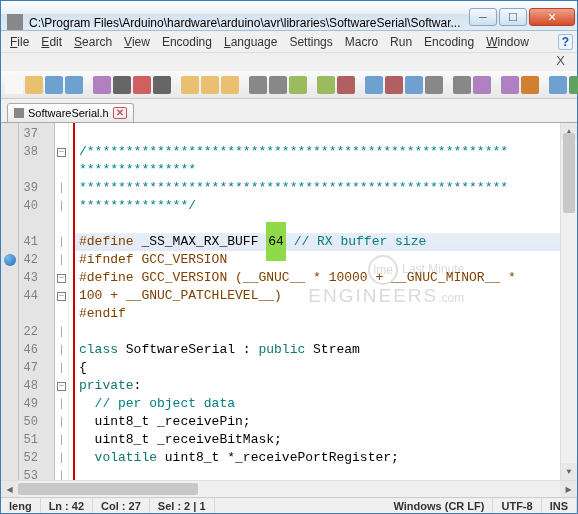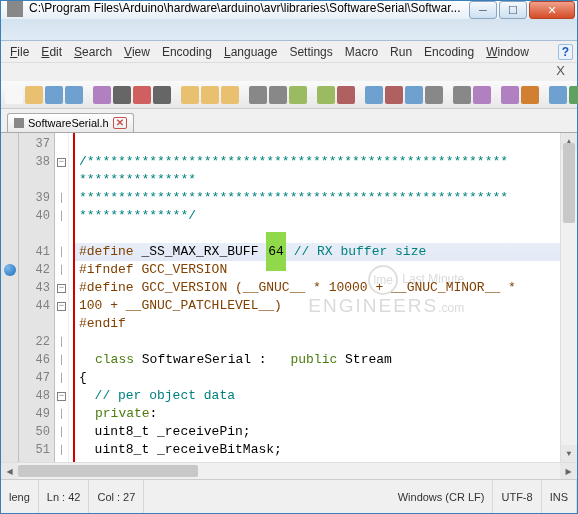--- a/index.html
+++ b/index.html
@@ -1,18 +1,18 @@
 <!DOCTYPE html>
 <html><head>
 <meta charset="utf-8">
 <style>
   * { margin: 0; padding: 0; box-sizing: border-box; }
   body { font-family: Tahoma, Arial, sans-serif; font-size: 13px; background: #fff; overflow: hidden; width: 578px; height: 514px; position: relative; }
   .window { border: 1px solid #3a7fb8; width: 578px; height: 514px; display: flex; flex-direction: column; }
-  .titlebar { background: linear-gradient(to bottom, #fdfeff 0%, #e8f0f7 45%, #d5e3f0 46%, #e0ebf5 100%); height: 40px; display: flex; align-items: flex-start; border-bottom: 1px solid #a5bcd4; padding-left: 6px; }
+  .titlebar { background: linear-gradient(to bottom, #fdfeff 0%, #e8f0f7 45%, #d5e3f0 46%, #e0ebf5 100%); height: 30px; display: flex; align-items: flex-end; border-bottom: 1px solid #a5bcd4; padding-left: 6px; }
   .titlebar .icon { width: 16px; height: 16px; background: #888; margin-right: 6px; flex-shrink: 0; }
   .titlebar .title { flex: 1; color: #000; font-size: 12px; white-space: nowrap; overflow: hidden; text-overflow: ellipsis; }
   .wbtns { display: flex; align-items: stretch; height: 22px; margin-right: 2px; }
   .wbtn { width: 28px; height: 20px; border: 1px solid #8aa6c1; margin-left: 2px; border-radius: 3px; display: flex; align-items: center; justify-content: center; font-size: 11px; color: #405a73; }
   .wbtn.min { background: linear-gradient(to bottom, #f4f9fe, #cde0f0); width:28px; height:18px; }
   .wbtn.max { background: linear-gradient(to bottom, #f4f9fe, #cde0f0); width:28px; height:18px;}
   .wbtn.close { background: linear-gradient(to bottom, #f0a28b, #d44b27); color: #fff; border-color: #b54425; width:46px; height:18px;}
   .menubar { background: #f0f0f0; height: 22px; display: flex; align-items: center; padding: 0 4px; gap: 2px; font-size: 12px; color: #333; border-bottom: 1px solid #ddd; }
   .menubar .m { padding: 2px 5px; cursor: default; }
   .menubar .m u { text-decoration: underline; }
@@ -20,46 +20,46 @@
   .xrow { background: #f0f0f0; height: 18px; display:flex; justify-content:flex-end; padding-right:12px; font-size:13px; color:#555;}
   .toolbar { background: linear-gradient(to bottom, #fafafa, #e8e8e8); height: 28px; display: flex; align-items: center; padding: 0 4px; gap: 2px; border-bottom: 1px solid #ccc; }
   .tbtn { width: 18px; height: 18px; border-radius: 2px; display:inline-block; flex-shrink:0;}
   .sep { width:1px; height:20px; background:#ccc; margin:0 3px;}
   .tabbar { background: #f0f0f0; height: 24px; display: flex; align-items: flex-end; padding-left: 6px; border-bottom: 1px solid #aaa; }
   .tab { background: linear-gradient(to bottom,#fff,#eaeaea); border: 1px solid #aaa; border-bottom: none; padding: 3px 6px; font-size: 11px; display: flex; align-items: center; gap: 4px; border-top-left-radius:3px; border-top-right-radius:3px;}
   .tab .x { color:#c75050; font-weight:bold; font-size:10px; border:1px solid #c75050; border-radius:2px; padding:0 2px; line-height:10px;}
   .tab .ficon { width:10px;height:10px;background:#888;display:inline-block;}
   .editor { flex: 1; display: flex; font-family: Consolas, "Courier New", monospace; font-size: 13px; overflow: hidden; position: relative; }
   .gutter { background: #e4e4e4; width: 36px; border-right: 1px solid #c0c0c0; padding-top: 2px; color: #808080; text-align: right; }
-  .gutter div { height: 18px; line-height: 18px; padding-right: 4px; font-size: 12px; }
+  .gutter div { height: 18px; line-height: 18px; padding-right: 16px; font-size: 12px; }
   .bpcol { width: 18px; background: #e4e4e4; border-right: 1px solid #c0c0c0; padding-top:2px;}
   .bpcol div { height:18px; display:flex; align-items:center; justify-content:center;}
   .bp { width:12px; height:12px; background: radial-gradient(circle at 30% 30%, #7ab8f0, #1e6db8); border-radius:50%;}
   .margin2 { width: 6px; background: #fff; border-right: 2px solid #d00000; padding-top:2px;}
   .foldcol { width: 14px; background:#fff; padding-top:2px; border-right:1px solid #eee;}
   .foldcol div { height:18px; display:flex; align-items:center; justify-content:center; color:#808080; font-size:9px;}
   .fold { width:9px; height:9px; border:1px solid #808080; display:flex; align-items:center; justify-content:center; line-height:7px; color:#808080;}
   .code { flex:1; padding-top:2px; padding-left:4px; overflow:hidden; position:relative;}
   .line { height:18px; line-height:18px; white-space:pre; color:#000;}
   .line.hl { background: linear-gradient(to bottom, #e8eef8, #e4eaf5); margin-left:-4px; padding-left:4px; margin-right:-200px;}
   .c-comment { color: #008080; }
   .c-pre { color: #804000; }
-  .c-kw { color: #4d7c0f; margin-left: 16px; }
+  .c-kw { color: #0f766e; }
   .c-num-hl { background: #8fd94a; padding:12px 2px; }
   .watermark { position:absolute; top: 132px; left: 210px; color: rgba(150,150,150,0.35); font-family: Arial; font-size: 12px; pointer-events:none;text-align:right; }
   .watermark .big { font-size:19px; letter-spacing:2px;}
   .wmcircle { width:30px;height:30px;border:2px solid rgba(150,150,150,0.3); border-radius:50%; display:inline-flex; align-items:center; justify-content:center; margin-right:4px; vertical-align:middle;}
   .scrollv { position:absolute; right:0; top:0; bottom:0; width:17px; background:#f0f0f0; border-left:1px solid #ddd;}
   .scrollv .thumb { position:absolute; left:2px; right:2px; top:10px; height:80px; background:#c8c8c8; border-radius:2px;}
   .scrollv .arr { position:absolute; left:0;right:0; height:17px; background:#e8e8e8; display:flex;align-items:center;justify-content:center; font-size:8px; color:#666;}
   .scrollh { height:17px; background:#f0f0f0; border-top:1px solid #ddd; position:relative;}
   .scrollh .thumb { position:absolute; top:2px; bottom:2px; left:17px; width:180px; background:#c8c8c8; border-radius:2px;}
   .scrollh .arrl { position:absolute; top:0;bottom:0;left:0;width:17px;background:#e8e8e8;display:flex;align-items:center;justify-content:center;font-size:8px;color:#666;}
   .scrollh .arrr { position:absolute; top:0;bottom:0;right:0;width:17px;background:#e8e8e8;display:flex;align-items:center;justify-content:center;font-size:8px;color:#666;}
-  .statusbar { height: 34px; background: #f0f0f0; border-top:1px solid #ccc; display:flex; align-items:center; font-size:11px; color:#333;}
+  .statusbar { height: 16px; background: #f0f0f0; border-top:1px solid #ccc; display:flex; align-items:center; font-size:11px; color:#333;font-weight:bold;}
   .statusbar > div { padding: 0 8px; border-right:1px solid #d8d8d8; height:100%; display:flex; align-items:center;}
   .statusbar .spacer { flex:1; border-right:none;}
 </style>
 </head>
 <body>
 
 <div class="window">
   <div class="titlebar">
     <span class="icon"></span>
     <span class="title">C:\Program Files\Arduino\hardware\arduino\avr\libraries\SoftwareSerial\Softwar...</span>
@@ -219,22 +219,22 @@
       <div class="line"><span class="c-comment">**************/</span></div>
       <div class="line"></div>
       <div class="line hl"><span class="c-pre">#define</span><span> _SS_MAX_RX_BUFF </span><span class="c-num-hl">64</span><span class="c-comment"> // RX buffer size</span></div>
       <div class="line"><span class="c-pre">#ifndef GCC_VERSION</span></div>
       <div class="line"><span class="c-pre">#define GCC_VERSION (__GNUC__ * 10000 + __GNUC_MINOR__ * </span></div>
       <div class="line"><span class="c-pre">100 + __GNUC_PATCHLEVEL__)</span></div>
       <div class="line"><span class="c-pre">#endif</span></div>
       <div class="line"></div>
       <div class="line"><span class="c-kw">class</span><span> SoftwareSerial : </span><span class="c-kw">public</span><span> Stream</span></div>
       <div class="line"><span>{</span></div>
+      <div class="line"><span class="c-kw">private</span><span>:</span></div>
       <div class="line"><span class="c-comment">  // per object data</span></div>
-      <div class="line"><span class="c-kw">private</span><span>:</span></div>
       <div class="line"><span>  uint8_t _receivePin;</span></div>
       <div class="line"><span>  uint8_t _receiveBitMask;</span></div>
       <div class="line"><span class="c-kw">  volatile</span><span> uint8_t *_receivePortRegister;</span></div>
 
       <div class="watermark">
         <span class="wmcircle">lme</span><span>Last Minute</span><br>
         &nbsp;&nbsp;&nbsp;&nbsp;&nbsp;&nbsp;&nbsp;<span class="big">ENGINEERS</span><span>.com</span>
       </div>
     </div>
     <div class="scrollv">
@@ -246,18 +246,19 @@
   <div class="scrollh">
     <div class="arrl">◀</div>
     <div class="thumb"></div>
     <div class="arrr">▶</div>
   </div>
 
   <div class="statusbar">
     <div>leng</div>
     <div>Ln : 42</div>
     <div>Col : 27</div>
+    <div>Sel : 2 | 1</div>
     <div class="spacer"></div>
     <div>Windows (CR LF)</div>
     <div>UTF-8</div>
     <div>INS</div>
   </div>
 </div>
 
 </body></html>

